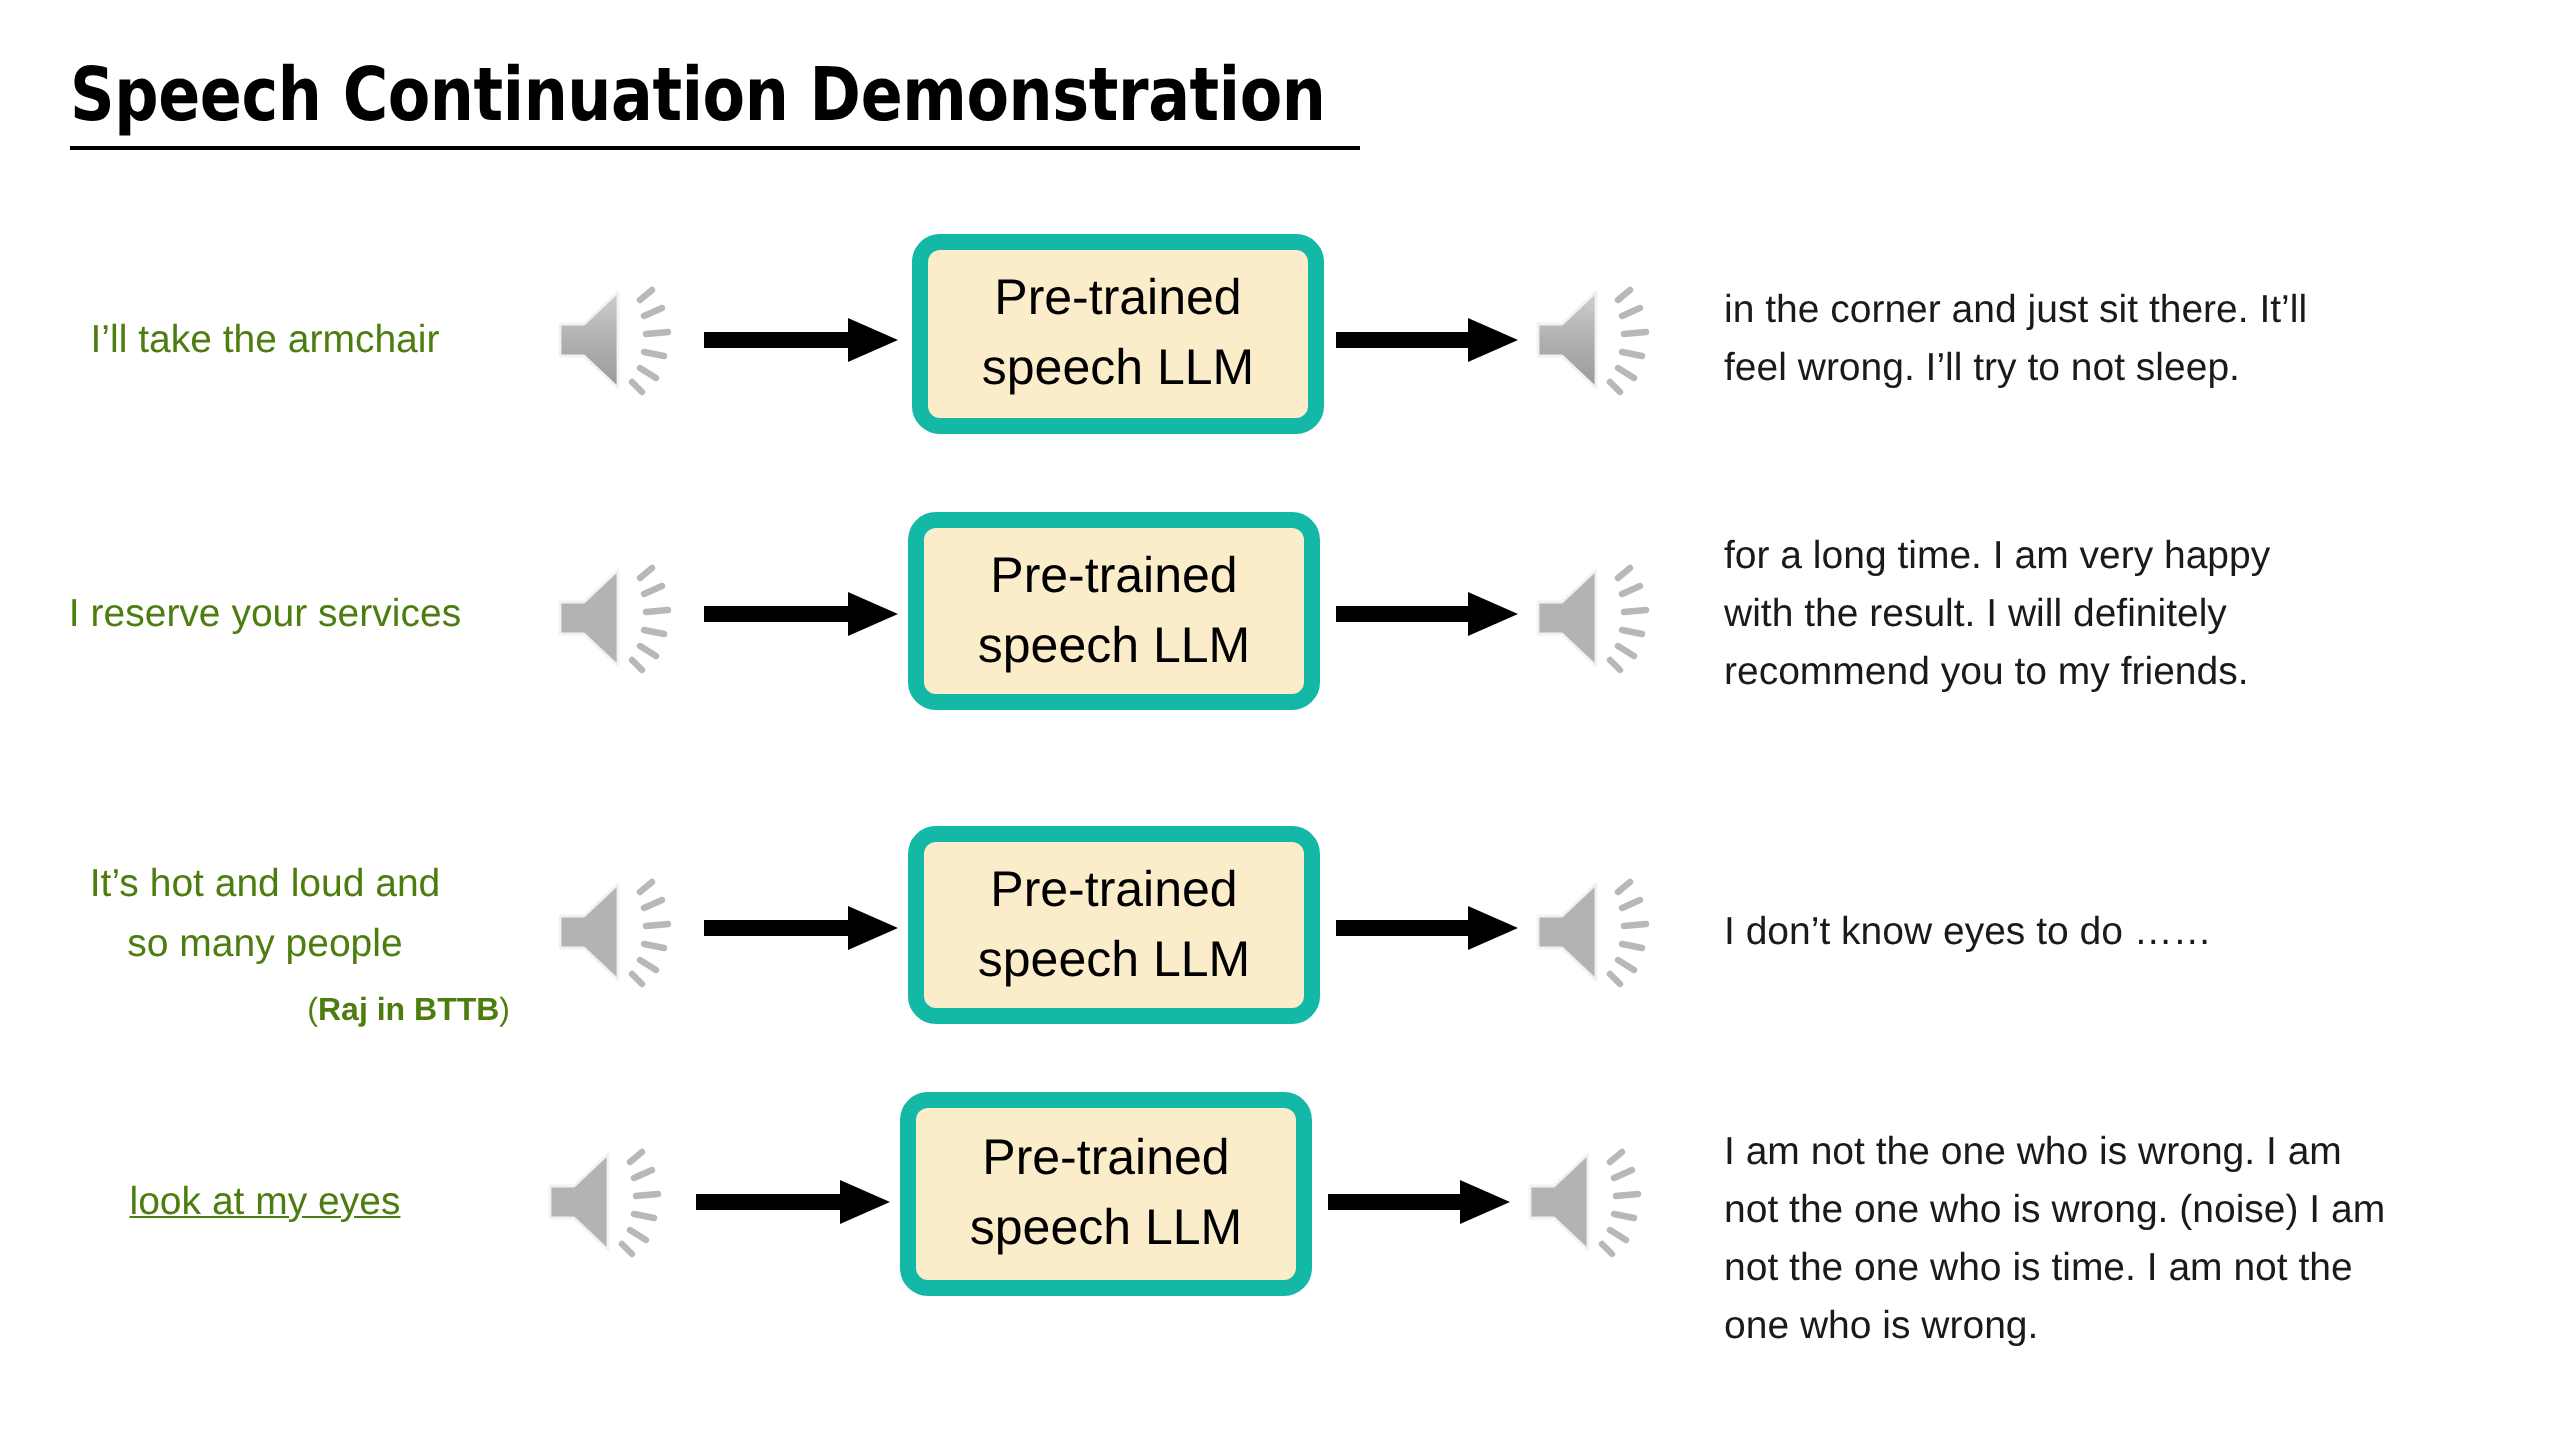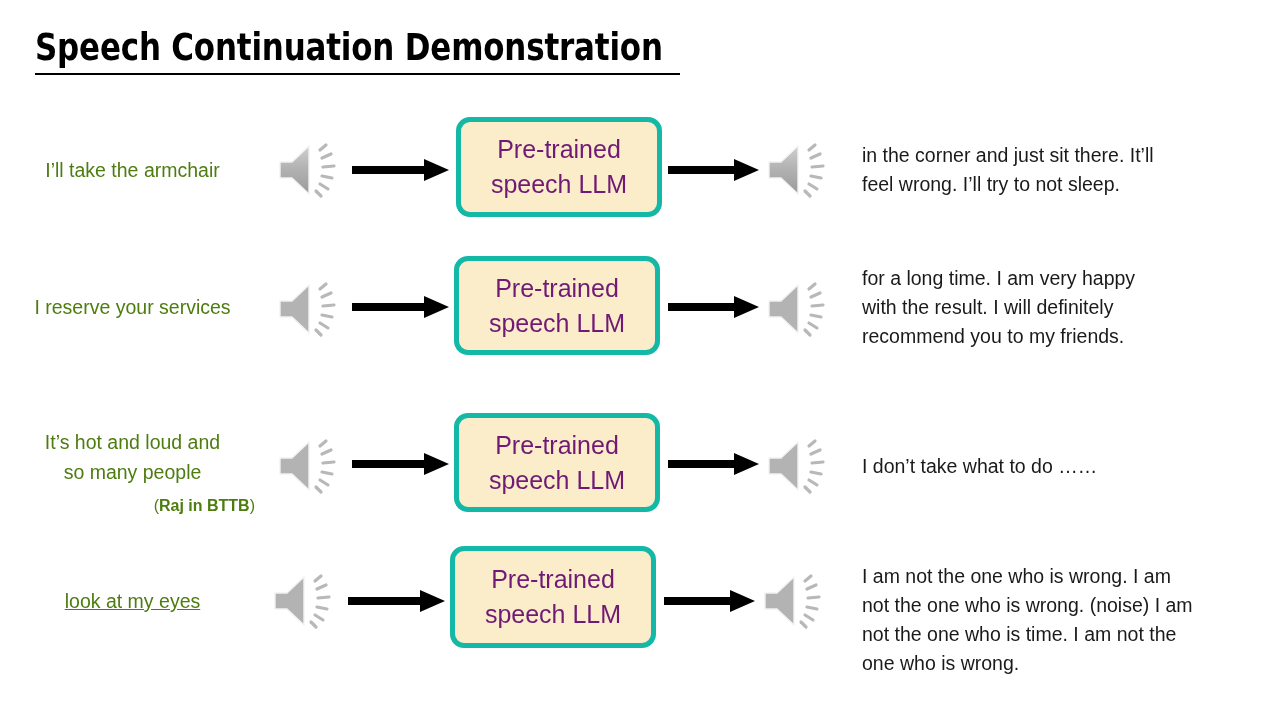--- a/index.html
+++ b/index.html
@@ -83,29 +83,29 @@
     position: absolute;
     height: 26px;
   }
   .arrow svg { display: block; height: 26px; }
 
   
   .llm-box {
     position: absolute;
     box-sizing: border-box;
     background: #fbecca;
-    border: 5px solid #14b8a6;
+    border: 8px solid #14b8a6;
     border-radius: 14px;
     display: flex;
     flex-direction: column;
     align-items: center;
     justify-content: center;
     font-size: 25px;
     line-height: 35px;
-    color: #701a75;
+    color: #000000;
   }
   .llm-box span { display: block; white-space: nowrap; }
 
   
   .output-col {
     position: absolute;
     left: 862px;
     width: 400px;
     font-size: 19.5px;
     line-height: 29px;
@@ -294,21 +294,21 @@
         <line x1="45" y1="19" x2="54" y2="15"></line>
         <line x1="46" y1="28" x2="57" y2="27"></line>
         <line x1="45" y1="37" x2="55" y2="39"></line>
         <line x1="43" y1="45" x2="51" y2="50"></line>
         <line x1="39" y1="52" x2="44" y2="57"></line>
       </g>
     </svg>
   </div>
 
   <div class="output-col" style="top:43px;">
-    <span>I don’t take what to do ……</span>
+    <span>I don’t know eyes to do ……</span>
   </div>
 </div>
 
 <div class="row" id="row-4" style="top:546px;">
   <div class="prompt-col" style="top:40px;text-decoration:underline;">
     <span class="prompt-line">look at my eyes</span>
   </div>
 
   <div class="speaker" style="left:272px; top:24px;">
     <svg viewBox="0 0 66 62">

